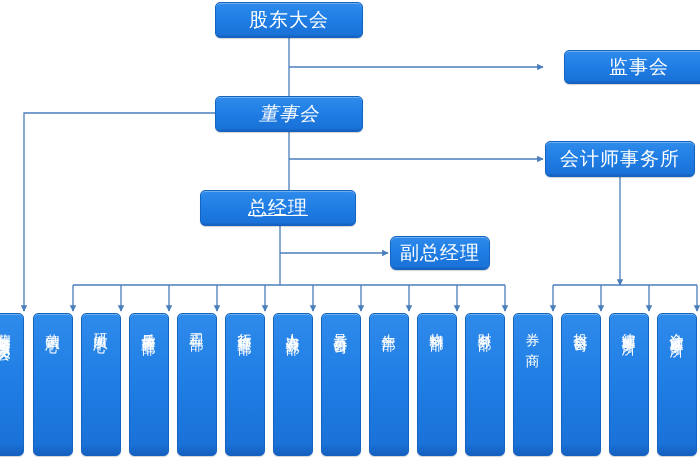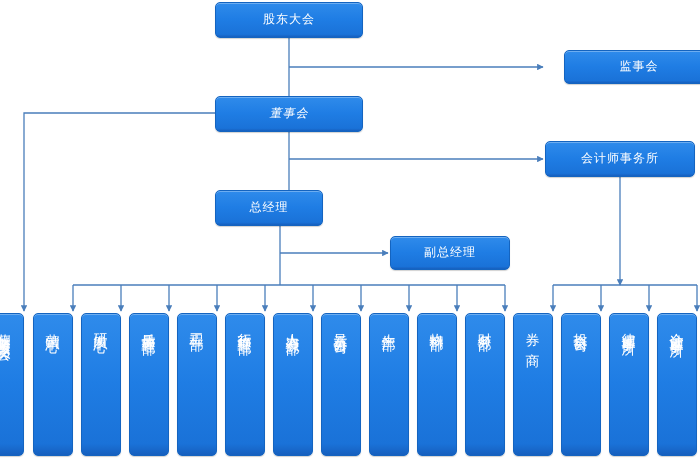--- a/index.html
+++ b/index.html
@@ -36,21 +36,21 @@
     border: 1px solid #1464c0;
     box-shadow: 0 1px 1px rgba(0,0,0,0.18), inset 0 1px 0 rgba(255,255,255,0.30);
     color: #ffffff;
     display: flex;
     align-items: center;
     justify-content: center;
     text-align: center;
     line-height: 1.15;
   }
   .node.horiz {
-    font-size: 12px;
+    font-size: 19px;
     letter-spacing: 1px;
     padding: 2px 6px;
   }
   .node.vert {
     writing-mode: vertical-rl;
     text-orientation: upright;
     font-size: 14px;
     letter-spacing: 2px;
     padding: 8px 2px;
     justify-content: flex-start;
@@ -118,25 +118,25 @@
   </div>
 
   <div class="node horiz" style="left:215px; top:96px; width:148px; height:36px;font-style:italic;">
     <span>董事会</span>
   </div>
 
   <div class="node horiz" style="left:545px; top:141px; width:150px; height:36px;">
     <span>会计师事务所</span>
   </div>
 
-  <div class="node horiz" style="left:215px; top:190px; width:108px; height:36px;">
+  <div class="node horiz" style="left:200px; top:190px; width:156px; height:36px;text-decoration:underline;">
     <span>总经理</span>
   </div>
 
-  <div class="node horiz" style="left:390px; top:236px; width:120px; height:34px;">
+  <div class="node horiz" style="left:390px; top:236px; width:100px; height:34px;border-radius:6px;">
     <span>副总经理</span>
   </div>
 
   <div id="bottom-row">
       <div class="node vert" style="left: -16px; top: 313px; width: 40px; height: 143px;">
         <span class="vlabel">薪酬与考核委员会</span>
       </div>
       <div class="node vert" style="left: 33px; top: 313px; width: 40px; height: 143px;">
         <span class="vlabel">营销中心</span>
       </div>

